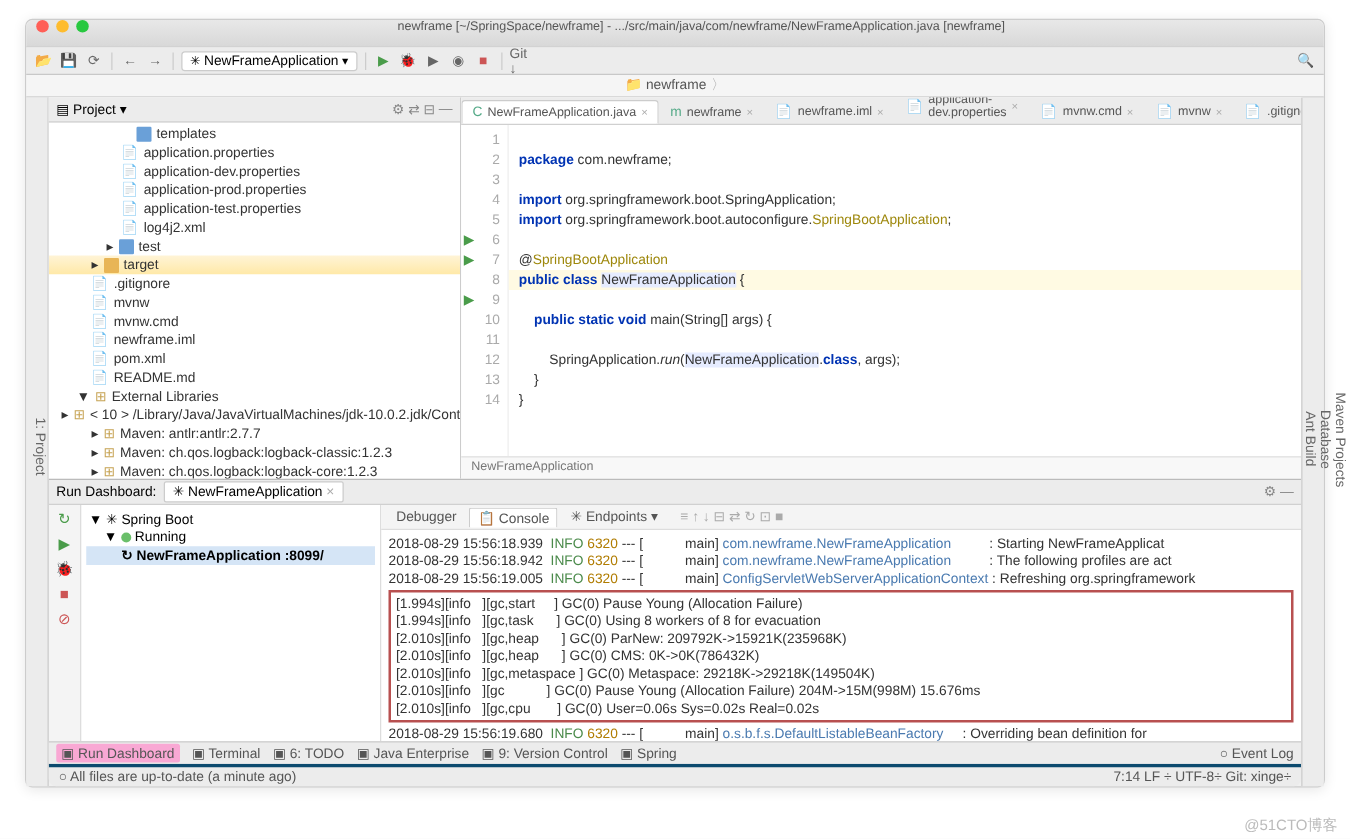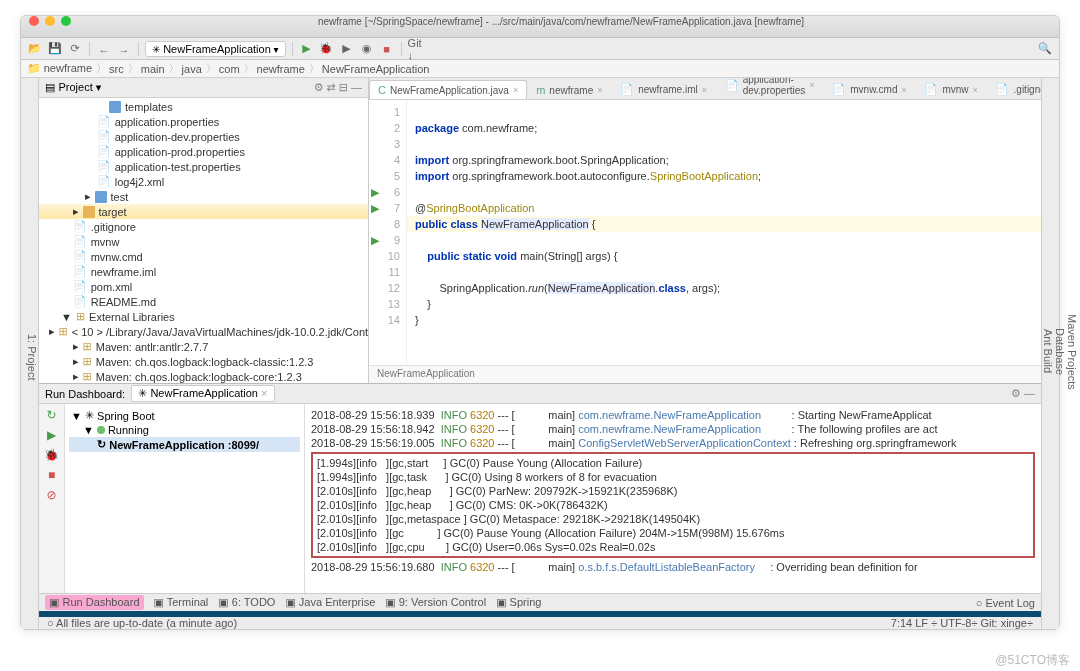--- a/index.html
+++ b/index.html
@@ -8,21 +8,21 @@
 .titlebar { height: 22px; display: flex; align-items: flex-start; padding: 0 8px; background: linear-gradient(#e8e8e8,#d8d8d8); border-radius: 6px 6px 0 0; border-bottom: 1px solid #c0c0c0; }
 .traffic { display: flex; gap: 6px; }
 .dot { width: 10px; height: 10px; border-radius: 50%; }
 .dot.r { background: #ff5f57; } .dot.y { background: #febc2e; } .dot.g { background: #28c840; }
 .title-text { flex: 1; text-align: center; color: #555; font-size: 10px; }
 .toolbar { height: 22px; display: flex; align-items: center; padding: 0 6px; gap: 4px; background: #ececec; border-bottom: 1px solid #c8c8c8; }
 .tb-btn { width: 16px; height: 16px; display: inline-flex; align-items: center; justify-content: center; color: #666; }
 .tb-sep { width: 1px; height: 14px; background: #ccc; margin: 0 2px; }
 .run-config { padding: 1px 6px; border: 1px solid #ccc; border-radius: 3px; background: #fff; font-size: 10px; }
 .run-btn { color: #4a9c4a; }
-.breadcrumb { height: 18px; display: flex; align-items: center; padding: 0 6px; gap: 2px; background: #f5f5f5; border-bottom: 1px solid #d0d0d0; font-size: 10px; color: #555; }
+.breadcrumb { height: 18px; display: flex; align-items: center; padding: 0 6px; gap: 2px; background: #f5f5f5; border-bottom: 1px solid #d0d0d0; font-size: 10px; color: #555; flex-direction: column; }
 .crumb { display: flex; align-items: center; gap: 2px; }
 .crumb::after { content: "〉"; color: #aaa; margin-left: 2px; }
 .crumb:last-child::after { content: ""; }
 .main { flex: 1; display: flex; min-height: 0; }
 .left-gutter, .right-gutter { width: 18px; background: #ececec; border-right: 1px solid #ccc; writing-mode: vertical-rl; text-align: center; font-size: 9px; color: #666; padding-top: 8px; }
 .right-gutter { border-left: 1px solid #ccc; border-right: none; writing-mode: vertical-lr; }
 .right-gutter span { display: block; margin-bottom: 12px; }
 .center { flex: 1; display: flex; flex-direction: column; min-width: 0; }
 .top-split { flex: 1; display: flex; min-height: 0; }
 .project-pane { width: 330px; background: #fff; border-right: 1px solid #ccc; display: flex; flex-direction: column; }
@@ -60,21 +60,21 @@
 .console-wrap { flex: 1; display: flex; flex-direction: column; min-width: 0; }
 .console-tabs { height: 20px; display: flex; align-items: center; gap: 4px; padding: 0 6px; border-bottom: 1px solid #ddd; font-size: 10px; background: #f4f4f4; }
 .console-tab { padding: 1px 6px; color: #555; }
 .console-tab.active { background: #fff; border: 1px solid #ccc; border-bottom: none; border-radius: 2px 2px 0 0; }
 .console { flex: 1; overflow: auto; padding: 4px 6px; font-family: Menlo, monospace; font-size: 10px; line-height: 14px; color: #333; white-space: pre; }
 .console .info { color: #4a8a4a; } .console .pid { color: #b07c00; } .console .cls-log { color: #4a7ab0; }
 .gc-box { border: 2px solid #b85050; padding: 2px 4px; margin: 2px 0; }
 .bottom-tabs { height: 18px; display: flex; align-items: center; padding: 0 6px; gap: 10px; background: #ececec; border-top: 1px solid #ccc; font-size: 10px; color: #555; }
 .bottom-tabs .tab-item { display: flex; align-items: center; gap: 3px; }
 .bottom-tabs .active { background: #f9a8d4; padding: 1px 4px; border-radius: 2px; }
-.status { height: 18px; display: flex; align-items: center; padding: 0 8px; font-size: 10px; color: #555; background: #ececec; border-top: 6px solid #0c4a6e; border-radius: 0 0 6px 6px; justify-content: space-between; }
+.status { height: 18px; display: flex; align-items: center; padding: 0 8px; font-size: 10px; color: #555; background: #ececec; border-top: 3px solid #0c4a6e; border-radius: 0 0 6px 6px; justify-content: space-between; }
 .watermark { position: absolute; right: 10px; bottom: 2px; color: #bbb; font-size: 12px; }
 .green-dot { width: 8px; height: 8px; border-radius: 50%; background: #6abf6a; display: inline-block; }
 </style>
 </head>
 <body>
 
 <div class="window">
   <div class="titlebar">
     <div class="traffic">
       <div class="dot r"></div>
@@ -206,20 +206,26 @@
           <div class="run-tree">
             <div class="run-tree-item"><span>▼</span> ✳ <span>Spring Boot</span></div>
             <div class="run-tree-item" style="padding-left:14px">
                 <span>▼</span> 
                 <span class="green-dot"></span> 
                 <span>Running</span>
               </div>
             <div class="run-tree-item bold sel" style="padding-left:28px">↻ <span>NewFrameApplication :8099/</span></div>
           </div>
           <div class="console-wrap">
+            <div class="console-tabs">
+              <span class="console-tab">Debugger</span>
+              <span class="console-tab active">📋 <span>Console</span></span>
+              <span class="console-tab">✳ <span>Endpoints</span> ▾</span>
+              <span style="margin-left:8px;color:#aaa">≡ ↑ ↓ ⊟ ⇄ ↻ ⊡ ■</span>
+            </div>
             <div class="console" id="console"><div>2018-08-29 15:56:18.939  <span class="info">INFO</span> <span class="pid">6320</span> --- [           main] <span class="cls-log">com.newframe.NewFrameApplication</span>          : Starting NewFrameApplicat</div><div>2018-08-29 15:56:18.942  <span class="info">INFO</span> <span class="pid">6320</span> --- [           main] <span class="cls-log">com.newframe.NewFrameApplication</span>          : The following profiles are act</div><div>2018-08-29 15:56:19.005  <span class="info">INFO</span> <span class="pid">6320</span> --- [           main] <span class="cls-log">ConfigServletWebServerApplicationContext</span> : Refreshing org.springframework</div><div class="gc-box"><div>[1.994s][info   ][gc,start     ] GC(0) Pause Young (Allocation Failure)</div><div>[1.994s][info   ][gc,task      ] GC(0) Using 8 workers of 8 for evacuation</div><div>[2.010s][info   ][gc,heap      ] GC(0) ParNew: 209792K-&gt;15921K(235968K)</div><div>[2.010s][info   ][gc,heap      ] GC(0) CMS: 0K-&gt;0K(786432K)</div><div>[2.010s][info   ][gc,metaspace ] GC(0) Metaspace: 29218K-&gt;29218K(149504K)</div><div>[2.010s][info   ][gc           ] GC(0) Pause Young (Allocation Failure) 204M-&gt;15M(998M) 15.676ms</div><div>[2.010s][info   ][gc,cpu       ] GC(0) User=0.06s Sys=0.02s Real=0.02s</div></div><div>2018-08-29 15:56:19.680  <span class="info">INFO</span> <span class="pid">6320</span> --- [           main] <span class="cls-log">o.s.b.f.s.DefaultListableBeanFactory</span>     : Overriding bean definition for</div></div>
           </div>
         </div>
       </div>
 
       <div class="bottom-tabs" id="bottom-tabs">
           <span class="tab-item active">▣ Run Dashboard</span>
           <span class="tab-item">▣ Terminal</span>
           <span class="tab-item">▣ 6: TODO</span>
           <span class="tab-item">▣ Java Enterprise</span>

